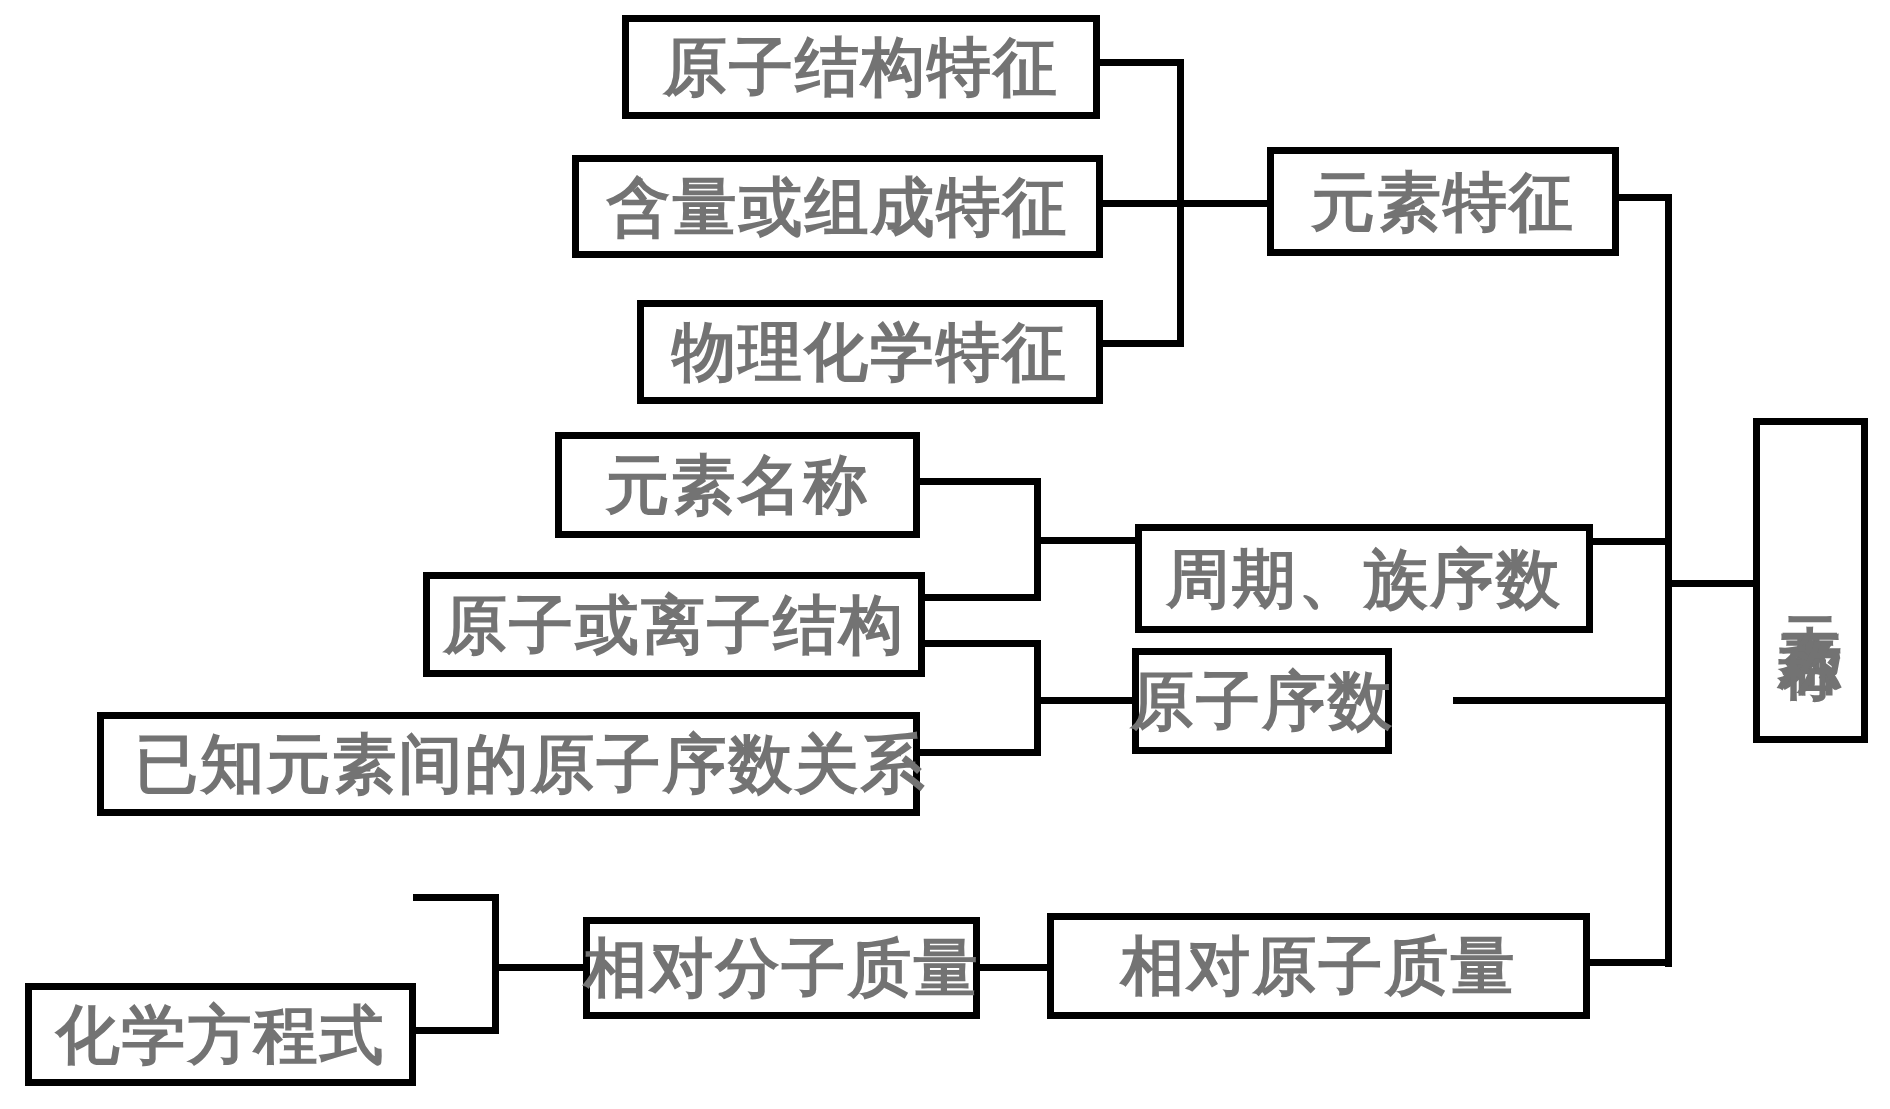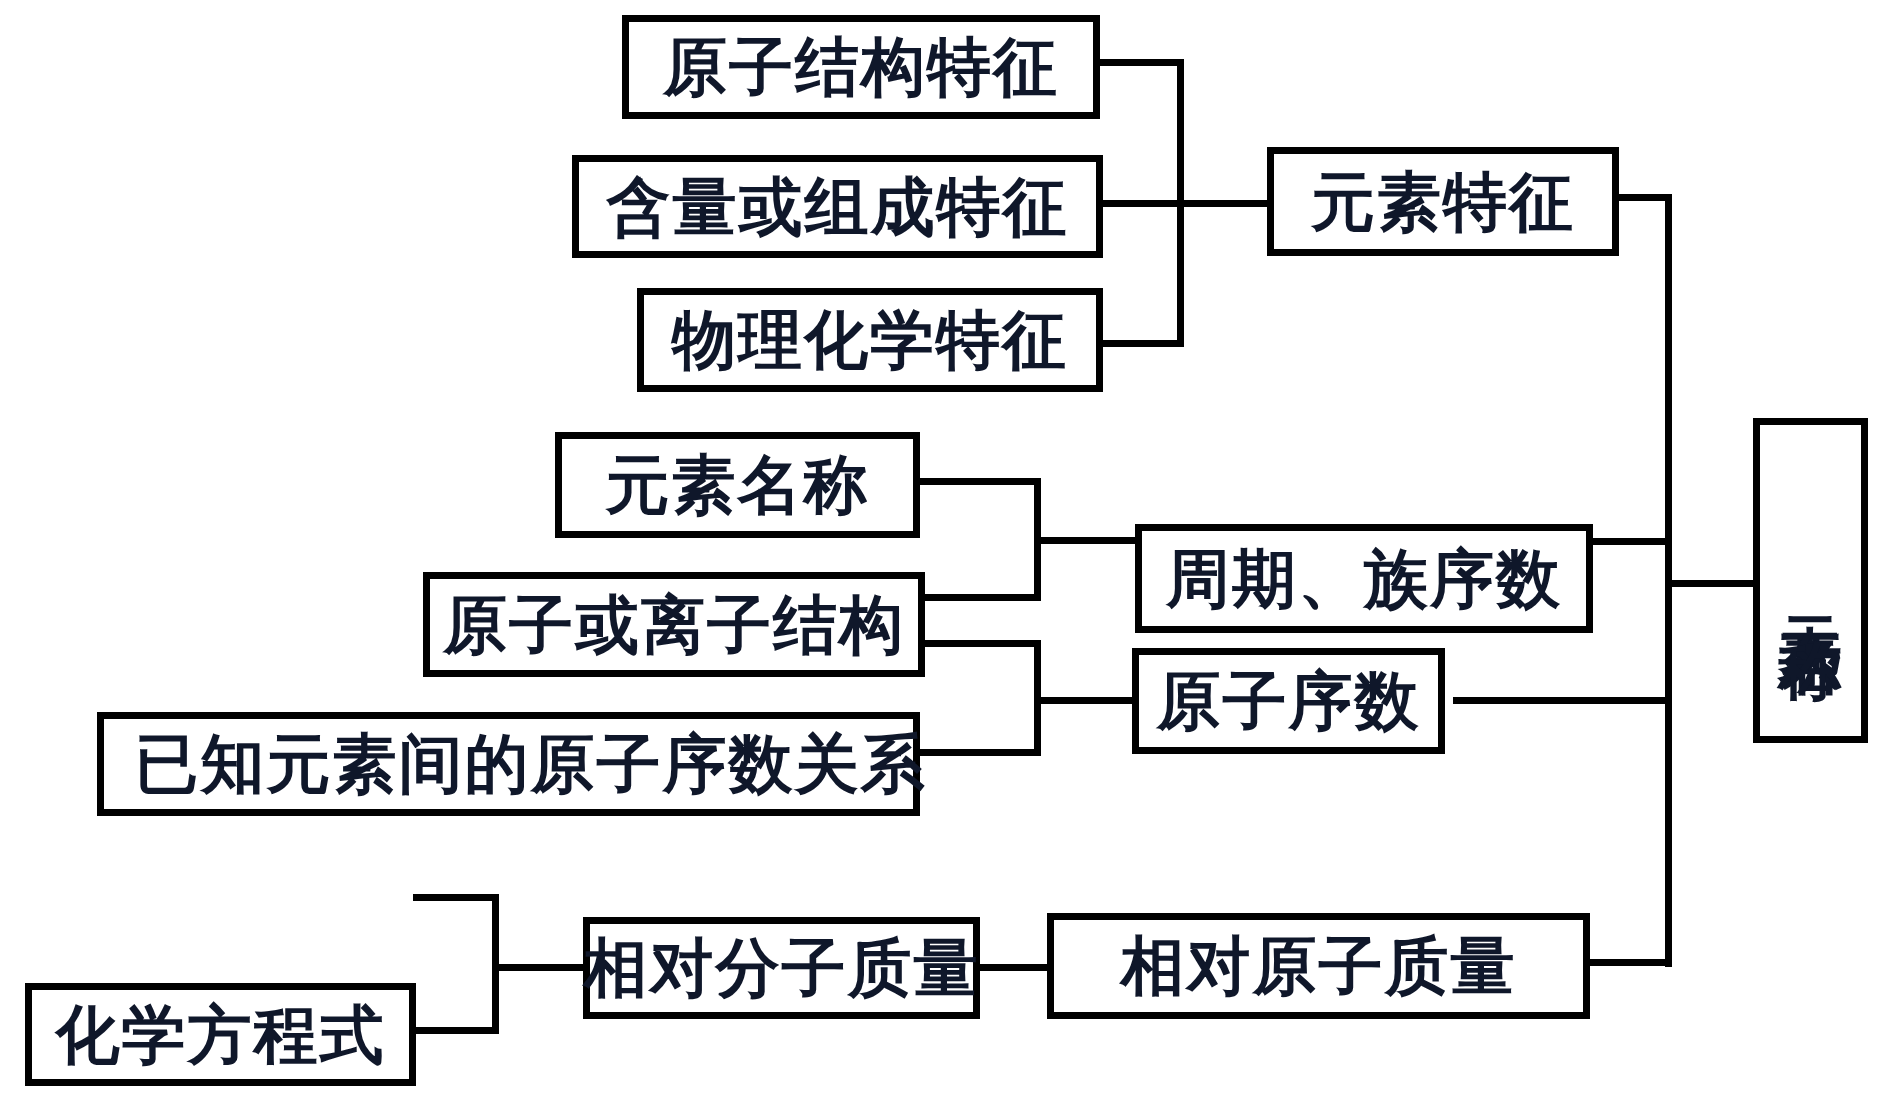--- a/index.html
+++ b/index.html
@@ -12,21 +12,21 @@
     font-family: "DejaVu Serif", "Liberation Serif", serif;
   }
   .node {
     position: absolute;
     box-sizing: border-box;
     border: 7px solid #000000;
     background: #ffffff;
     display: flex;
     align-items: center;
     justify-content: center;
-    color: #0f172a;
+    color: #737373;
     font-weight: bold;
     font-size: 64px;
     line-height: 1;
     white-space: nowrap;
     letter-spacing: 2px;
     z-index: 2;
   }
   .node .node-label { display: block; }
   .node.vertical .node-label {
     writing-mode: vertical-rl;
@@ -66,39 +66,39 @@
     <div class="connector" style="left: 492px; top: 964px; width: 91px; height: 7px; background: rgb(0, 0, 0);"></div>
     <div class="connector" style="left: 980px; top: 964px; width: 67px; height: 7px; background: rgb(0, 0, 0);"></div>
     <div class="connector" style="left: 1590px; top: 959px; width: 82px; height: 7px; background: rgb(0, 0, 0);"></div>
     <div class="connector" style="left: 1665px; top: 580px; width: 88px; height: 7px; background: rgb(0, 0, 0);"></div>
     <div class="node" style="left: 622px; top: 15px; width: 478px; height: 104px;">
       <span class="node-label">原子结构特征</span>
     </div>
     <div class="node" style="left: 572px; top: 155px; width: 531px; height: 103px;">
       <span class="node-label">含量或组成特征</span>
     </div>
-    <div class="node" style="left: 637px; top: 288px; width: 466px; height: 104px;">
+    <div class="node" style="left: 637px; top: 300px; width: 466px; height: 104px;">
       <span class="node-label">物理化学特征</span>
     </div>
     <div class="node" style="left: 1267px; top: 147px; width: 352px; height: 109px;">
       <span class="node-label">元素特征</span>
     </div>
     <div class="node" style="left: 555px; top: 432px; width: 365px; height: 106px;">
       <span class="node-label">元素名称</span>
     </div>
     <div class="node" style="left: 423px; top: 572px; width: 502px; height: 105px;">
       <span class="node-label">原子或离子结构</span>
     </div>
     <div class="node" style="left: 97px; top: 712px; width: 823px; height: 104px; padding-left: 44px;">
       <span class="node-label">已知元素间的原子序数关系</span>
     </div>
     <div class="node" style="left: 1135px; top: 492px; width: 458px; height: 109px; margin-top: 32px;">
       <span class="node-label">周期、族序数</span>
     </div>
-    <div class="node" style="left: 1132px; top: 648px; width: 313px; height: 106px;">
+    <div class="node" style="left: 1132px; top: 648px; width: 260px; height: 106px;">
       <span class="node-label">原子序数</span>
     </div>
     <div class="node" style="left: 25px; top: 983px; width: 391px; height: 103px;">
       <span class="node-label">化学方程式</span>
     </div>
     <div class="node" style="left: 583px; top: 917px; width: 397px; height: 102px;">
       <span class="node-label">相对分子质量</span>
     </div>
     <div class="node" style="left: 1047px; top: 913px; width: 543px; height: 106px;">
       <span class="node-label">相对原子质量</span>

